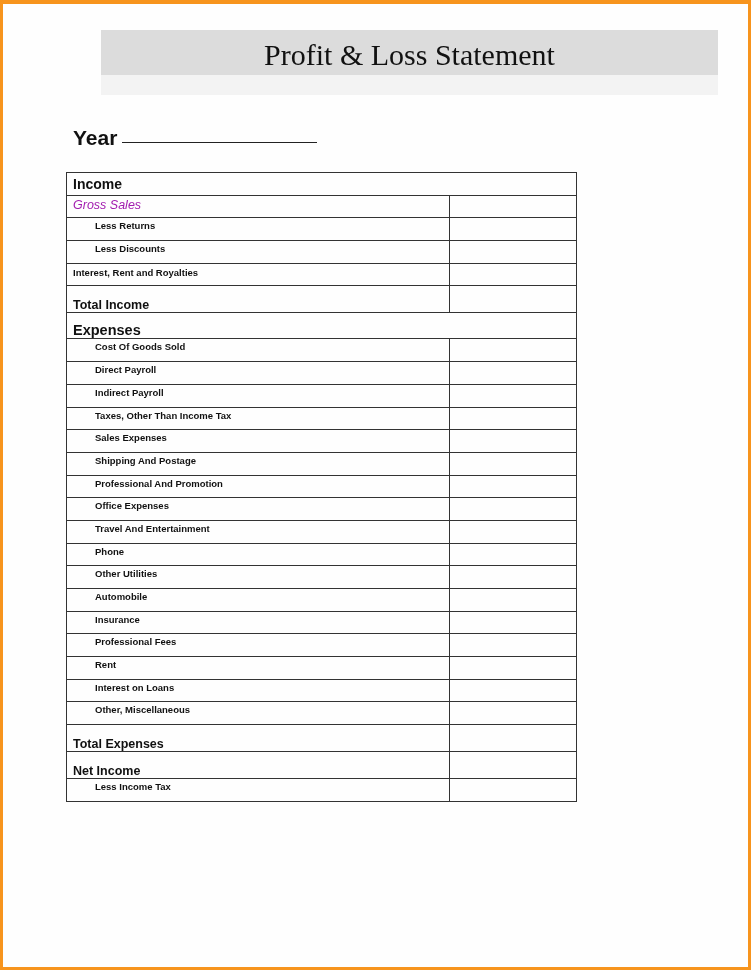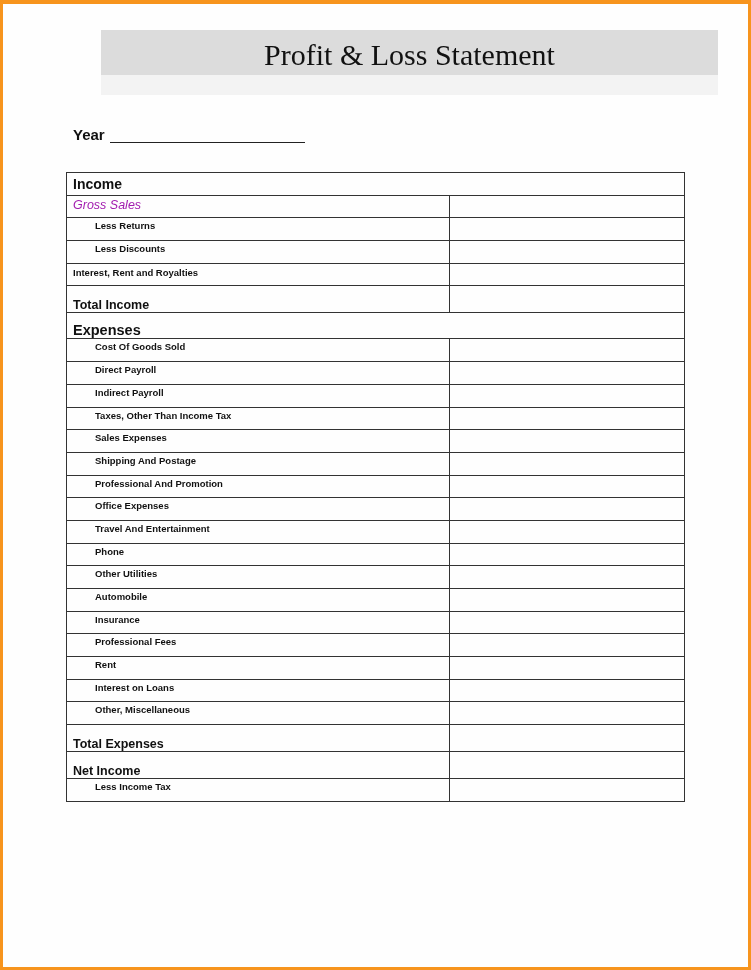--- a/index.html
+++ b/index.html
@@ -12,26 +12,26 @@
   .title-band {
     position: absolute; left: 64px; top: 26px; width: 617px; height: 65px; margin-left: 34px;
   }
   .title-band .top { height: 45px; background: #dcdcdc; position: relative; }
   .title-band .bottom { height: 20px; background: #f3f3f3; }
   .title-band .title {
     position: absolute; left: 0; right: 0; top: 8px; text-align: center;
     font-family: "Liberation Serif", serif; font-size: 30px; color: #111;
   }
   .year {
-    position: absolute; left: 70px; top: 122px; font-size: 15px; font-weight: bold;
-    display: flex; align-items: flex-end;
+    position: absolute; left: 70px; top: 122px; font-size: 21px; font-weight: bold;
+    display: flex; 
   }
   .year .line { display: inline-block; width: 195px; border-bottom: 1px solid #222; margin-left: 5px; height: 16px; }
   table.pl {
-    position: absolute; left: 63px; top: 168px; width: 619px;
+    position: absolute; left: 63px; top: 168px; width: 511px;
     border-collapse: collapse; table-layout: fixed;
   }
   table.pl td { border: 1.5px solid #333; height: 21.7px; padding: 0; vertical-align: top; }
   col.label-col { width: 383px; }
   .lbl { display: block; padding: 2px 0 0 6px; }
   .section { font-size: 14px; font-weight: bold; padding-top: 3px; }
   .section-lg { font-size: 14.5px; font-weight: bold; padding-top: 1px; margin-top: 8px; }
   .italic { font-style: italic; font-size: 12.5px; font-weight: normal; color: #a21caf; }
   .sub { font-size: 9.5px; font-weight: bold; padding-left: 28px; padding-top: 2px; }
   .lvl1small { font-size: 9.5px; font-weight: bold; padding-top: 3px; }

